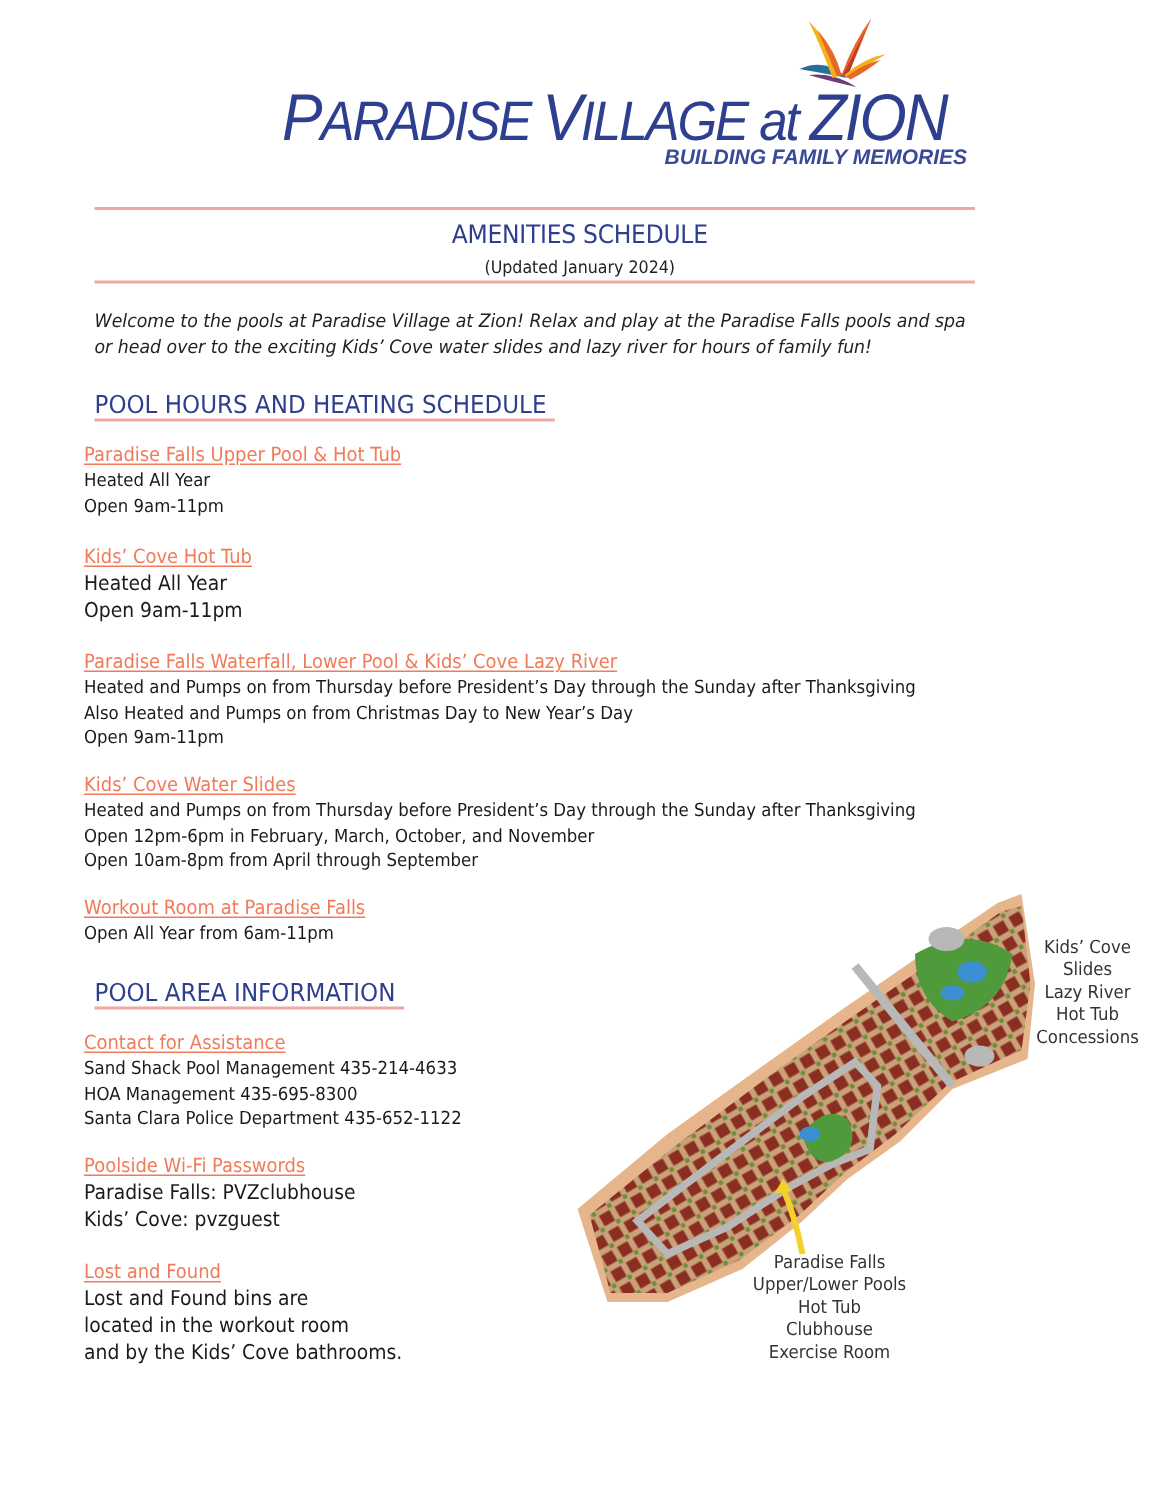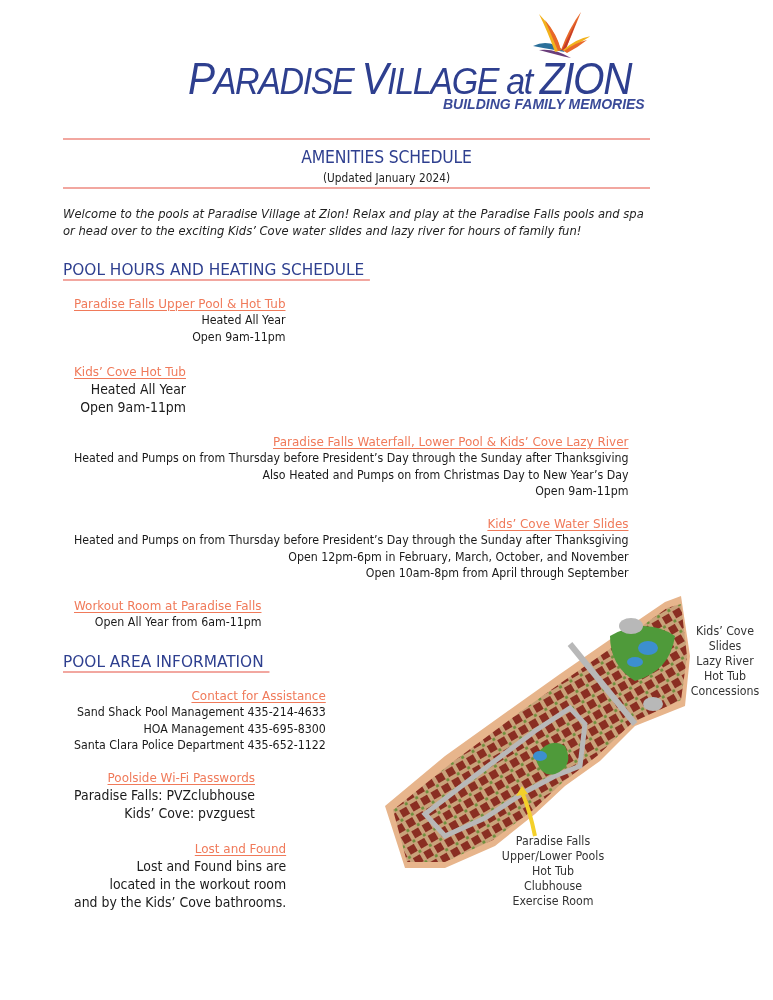--- a/index.html
+++ b/index.html
@@ -26,21 +26,21 @@
     transform:scaleX(0.92); }
 
   #intro { left:63px; top:206px; width:650px; font-style:italic; font-size:12.3px; line-height:17px;
     color:#222; font-family:"DejaVu Sans", sans-serif; transform:scaleX(0.94); transform-origin:left top;
     white-space:nowrap; }
 
   .section-heading { position:absolute; left:63px; font-size:16.5px; color:#2e3f8f;
     border-bottom:2px solid #f2a7a0; padding-bottom:0px; line-height:19px;
     transform:scaleX(0.93); transform-origin:left top; white-space:nowrap; padding-right:6px; }
 
-  .item { position:absolute; left:74px;text-align:right; }
+  .item { position:absolute; left:56px; }
   .item-heading { font-size:13px; color:#f07a5a; text-decoration:underline; text-underline-offset:2px;
     line-height:17px; white-space:nowrap; transform:scaleX(0.92); transform-origin:left top; }
   .item-line { font-size:12px; line-height:16.5px; color:#1a1a1a; white-space:nowrap;
     transform:scaleX(0.92); transform-origin:left top; }
   .item.large .item-line { font-size:13.6px; line-height:18px; }
 
   
   #map { left:385px; top:596px; width:310px; height:280px; }
   .map-label { position:absolute; text-align:center; font-size:12px; line-height:15px; color:#333;
     transform:scaleX(0.92); white-space:nowrap; }

